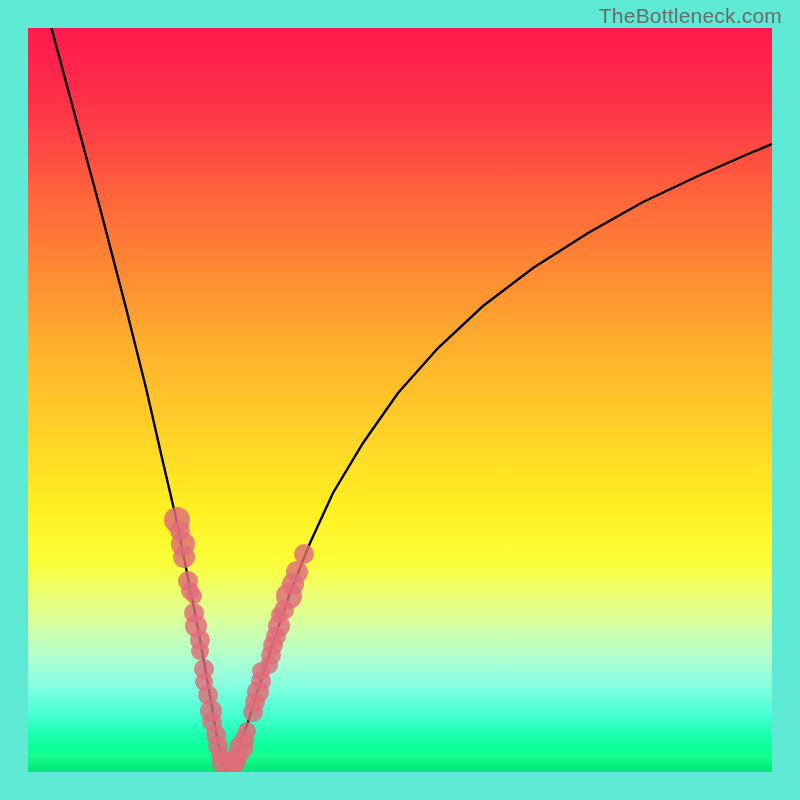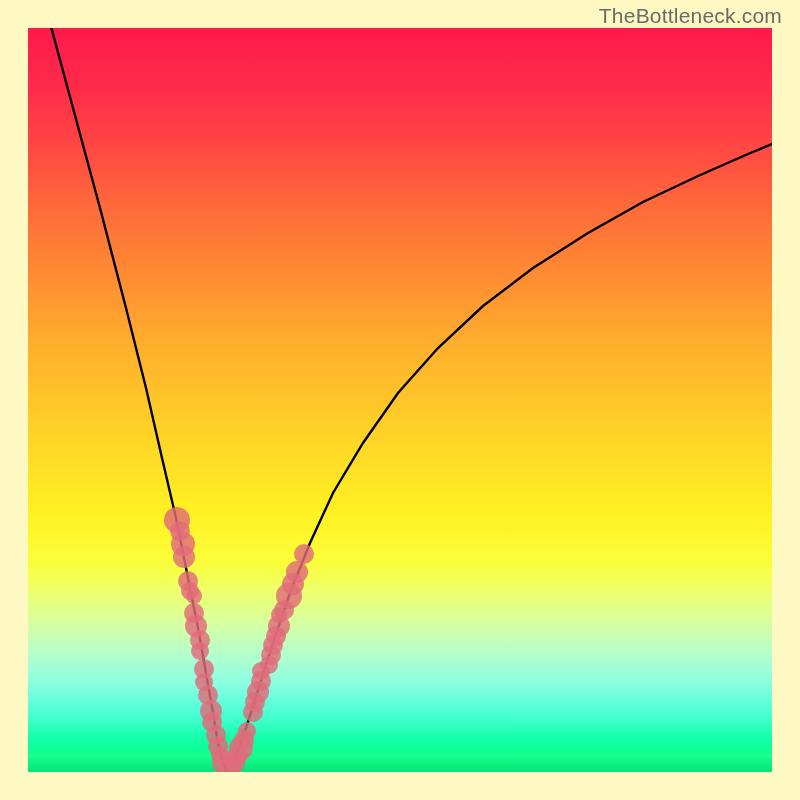--- a/index.html
+++ b/index.html
@@ -7,21 +7,21 @@
     padding: 0;
     width: 800px;
     height: 800px;
     background: #000000;
     overflow: hidden;
     font-family: Arial, Helvetica, sans-serif;
   }
   .frame {
     position: absolute;
     inset: 0;
-    background: #fef9c3;
+    background: #5eead4;
   }
   .plot-area {
     position: absolute;
     left: 28px;
     top: 28px;
     width: 744px;
     height: 744px;
     overflow: hidden;
     background: linear-gradient(
       to bottom,

